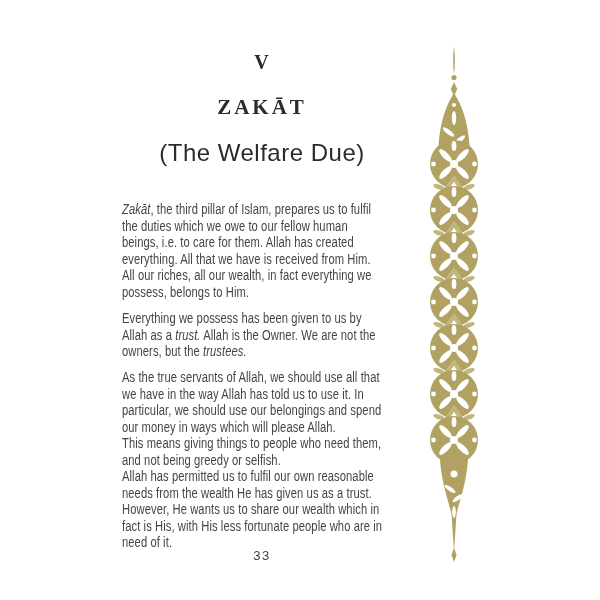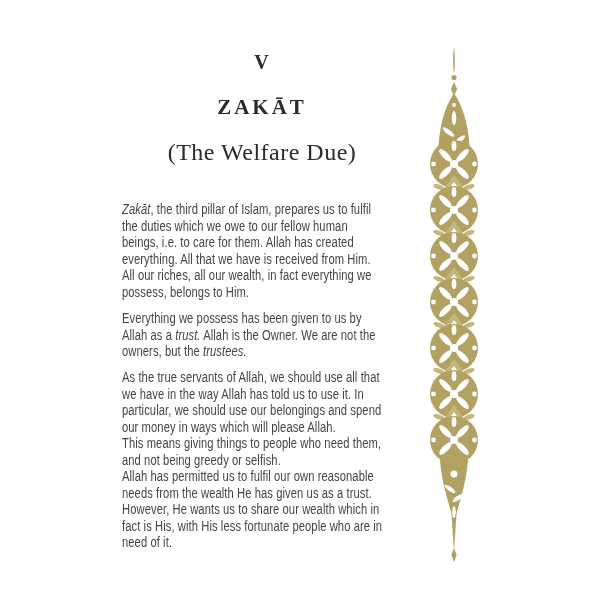--- a/index.html
+++ b/index.html
@@ -13,21 +13,21 @@
   }
   .chapter-numeral{
     top:51px;font-family:"Liberation Serif",serif;font-weight:bold;
     font-size:20px;letter-spacing:1px;color:var(--heading,#2b2b2b);
   }
   .chapter-title{
     top:95px;font-family:"Liberation Serif",serif;font-weight:bold;
     font-size:21px;letter-spacing:3px;color:var(--heading,#2b2b2b);
   }
   .chapter-subtitle{
-    top:139px;font-family:Liberation Serif, serif;
+    top:139px;font-family:Liberation Sans, sans-serif;
     font-size:24px;letter-spacing:.5px;color:var(--heading,#2b2b2b);text-align:center;
   }
   .para{
     position:absolute;left:122px;width:400px;margin:0;
     font-size:14px;line-height:16.5px;letter-spacing:.1px;
     white-space:pre;color:var(--body,#444);
     transform:scaleX(.8);transform-origin:left top;
   }
   .para i{font-style:italic}
   .page-number{
@@ -64,20 +64,21 @@
 our money in ways which will please Allah.
 This means giving things to people who need them,
 and not being greedy or selfish.</p>
 
   <p class="para" style="top:468px">Allah has permitted us to fulfil our own reasonable
 needs from the wealth He has given us as a trust.
 However, He wants us to share our wealth which in
 fact is His, with His less fortunate people who are in
 need of it.</p>
 
+  <div class="page-number">33</div>
 
   <svg class="ornament" width="62" height="516" viewBox="0 0 62 516">
     <defs>
       <g id="rosette">
         <circle r="24" class="g"></circle>
         <g class="w">
           <circle r="4"></circle>
           <ellipse transform="rotate(45)" cx="12" rx="8.5" ry="3"></ellipse>
           <ellipse transform="rotate(135)" cx="12" rx="8.5" ry="3"></ellipse>
           <ellipse transform="rotate(225)" cx="12" rx="8.5" ry="3"></ellipse>

